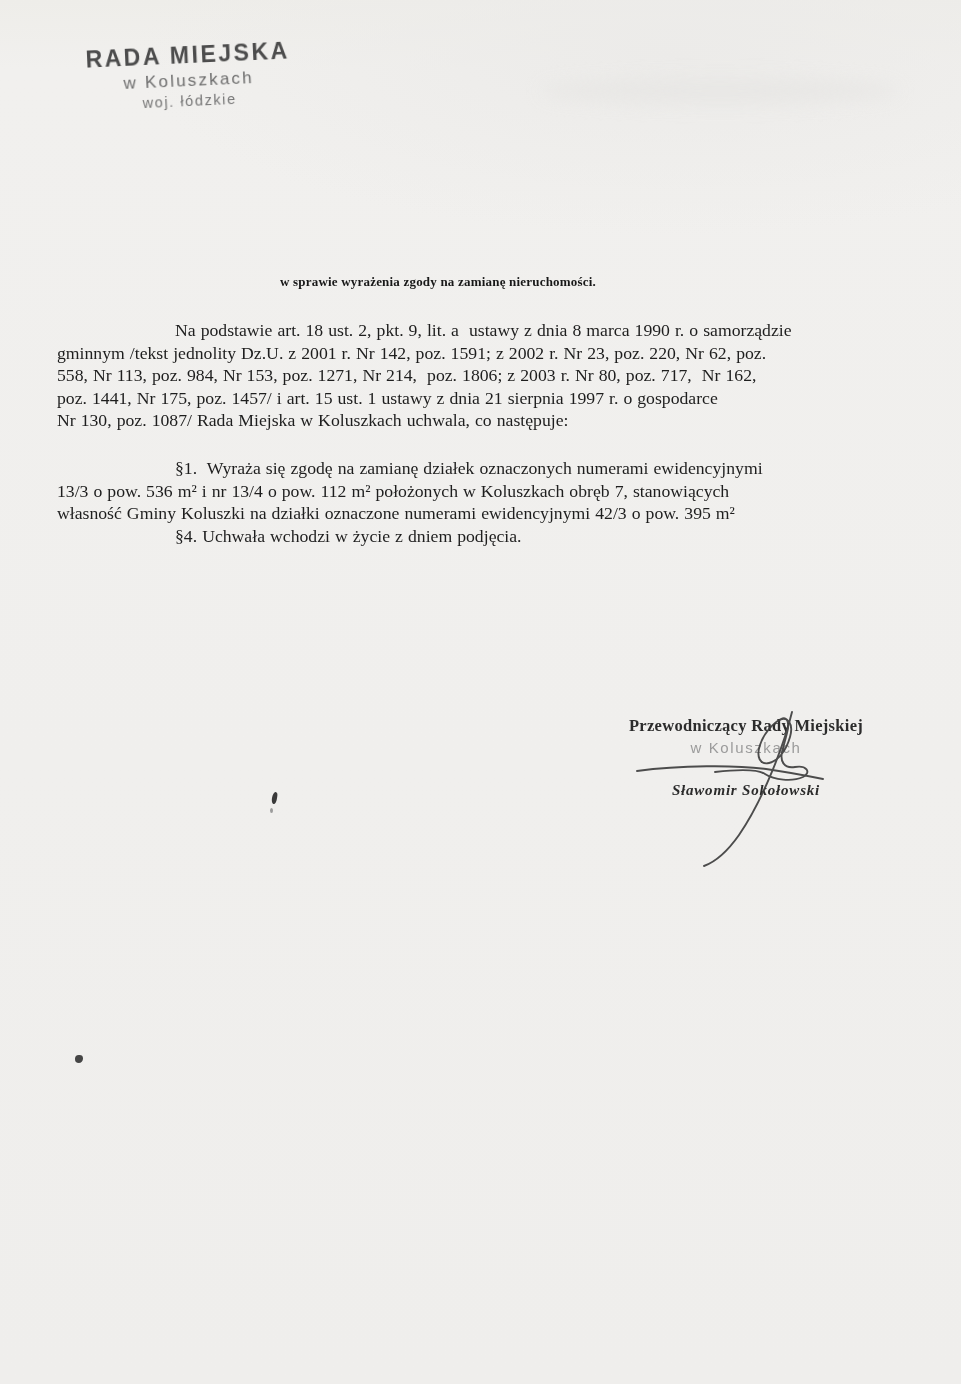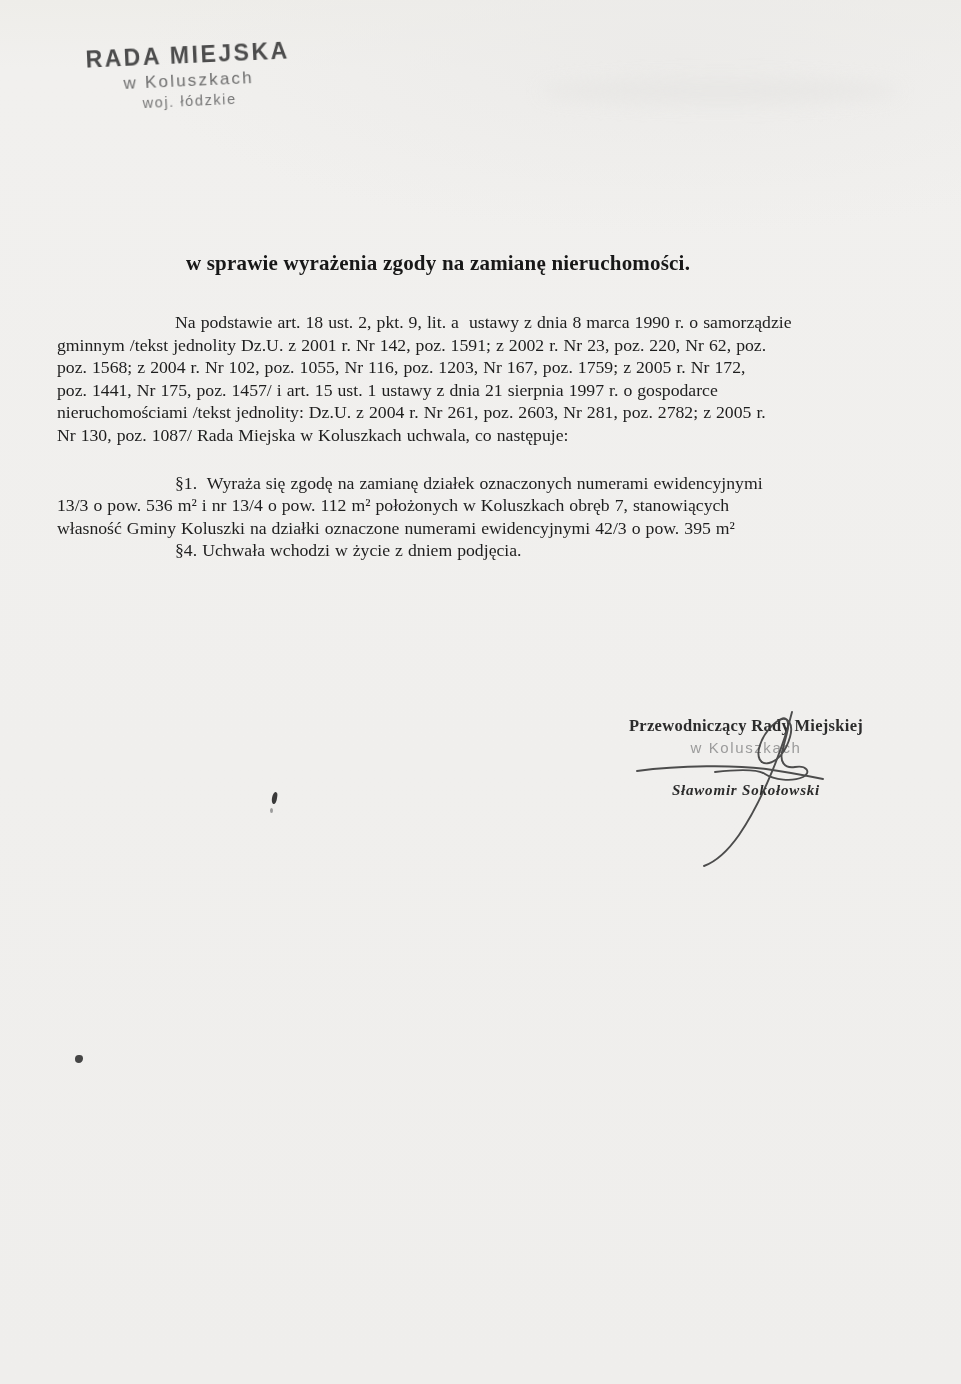--- a/index.html
+++ b/index.html
@@ -26,26 +26,26 @@
   .smudge { position:absolute; left:540px; top:78px; width:360px; height:26px;
     background:#e7e6e4; border-radius:50%; filter:blur(9px); opacity:.8; }
 
   
   .title-block {
     position:absolute; left:58px; top:143px; width:734px; text-align:center;
     font-weight:bold; font-size:24px; line-height:30px; color:#161616;
     letter-spacing:.6px; white-space:pre;
   }
   .subject {
-    position:absolute; left:58px; top:251px; width:760px; text-align:center;
-    font-weight:bold; font-size:21px; color:#181818; white-space:pre; letter-spacing:.2px;
+    position:absolute; left:58px; top:274px; width:760px; text-align:center;
+    font-weight:bold; font-size:13px; color:#181818; white-space:pre; letter-spacing:.2px;
   }
 
   
-  .body-text { position:absolute; left:57px; top:311px; width:860px;
+  .body-text { position:absolute; left:57px; top:319px; width:860px;
     font-size:17.7px; color:#1e1e1e; word-spacing:.6px; }
   .line { line-height:22.6px; height:22.6px; white-space:pre; }
   .indent { padding-left:118px; }
   .gap-top { margin-top:25px; }
 
   
   .sig-block { position:absolute; left:620px; top:716px; width:252px; text-align:center; }
   .sig-role {
     font-size:16.5px; font-weight:bold; color:#2c2c2c; letter-spacing:.3px;
     filter:blur(.2px); white-space:pre;
@@ -80,23 +80,22 @@
     <div class="stamp-city">w Koluszkach</div>
     <div class="stamp-region">woj. łódzkie</div>
   </div>
 
 
   <div class="subject">w sprawie wyrażenia zgody na zamianę nieruchomości.</div>
 
   <div class="body-text">
     <div class="line indent">Na podstawie art. 18 ust. 2, pkt. 9, lit. a  ustawy z dnia 8 marca 1990 r. o samorządzie</div>
     <div class="line">gminnym /tekst jednolity Dz.U. z 2001 r. Nr 142, poz. 1591; z 2002 r. Nr 23, poz. 220, Nr 62, poz.</div>
-    <div class="line">poz. 1568; z 2004 r. Nr 102, poz. 1055, Nr 116, poz. 1203, Nr 167, poz. 1759; z 2005 r. Nr 172,</div>
+    <div class="line">558, Nr 113, poz. 984, Nr 153, poz. 1271, Nr 214,  poz. 1806; z 2003 r. Nr 80, poz. 717,  Nr 162,</div>
     <div class="line">poz. 1441, Nr 175, poz. 1457/ i art. 15 ust. 1 ustawy z dnia 21 sierpnia 1997 r. o gospodarce</div>
-    <div class="line">nieruchomościami /tekst jednolity: Dz.U. z 2004 r. Nr 261, poz. 2603, Nr 281, poz. 2782; z 2005 r.</div>
     <div class="line">Nr 130, poz. 1087/ Rada Miejska w Koluszkach uchwala, co następuje:</div>
     <div class="line indent gap-top">§1.  Wyraża się zgodę na zamianę działek oznaczonych numerami ewidencyjnymi</div>
     <div class="line">13/3 o pow. 536 m² i nr 13/4 o pow. 112 m² położonych w Koluszkach obręb 7, stanowiących</div>
     <div class="line">własność Gminy Koluszki na działki oznaczone numerami ewidencyjnymi 42/3 o pow. 395 m²</div>
     <div class="line indent">§4. Uchwała wchodzi w życie z dniem podjęcia.</div>
   </div>
 
   <div class="sig-block">
     <div class="sig-role">Przewodniczący Rady Miejskiej</div>
     <div class="sig-place">w Koluszkach</div>

